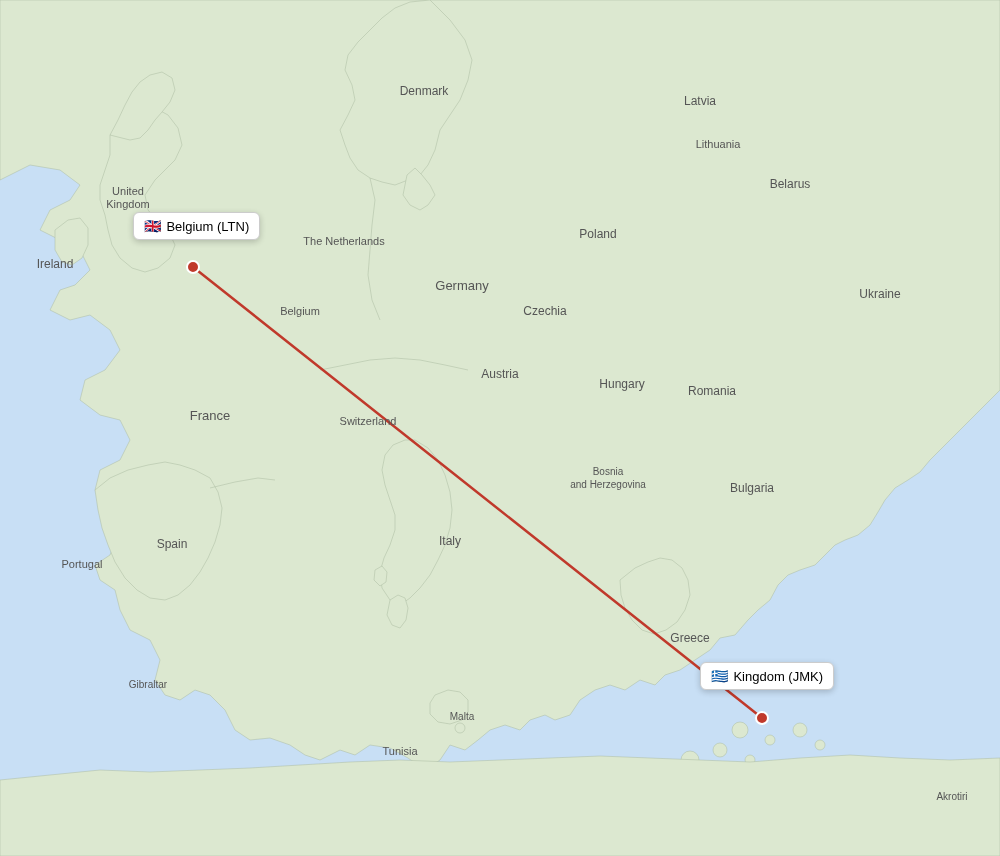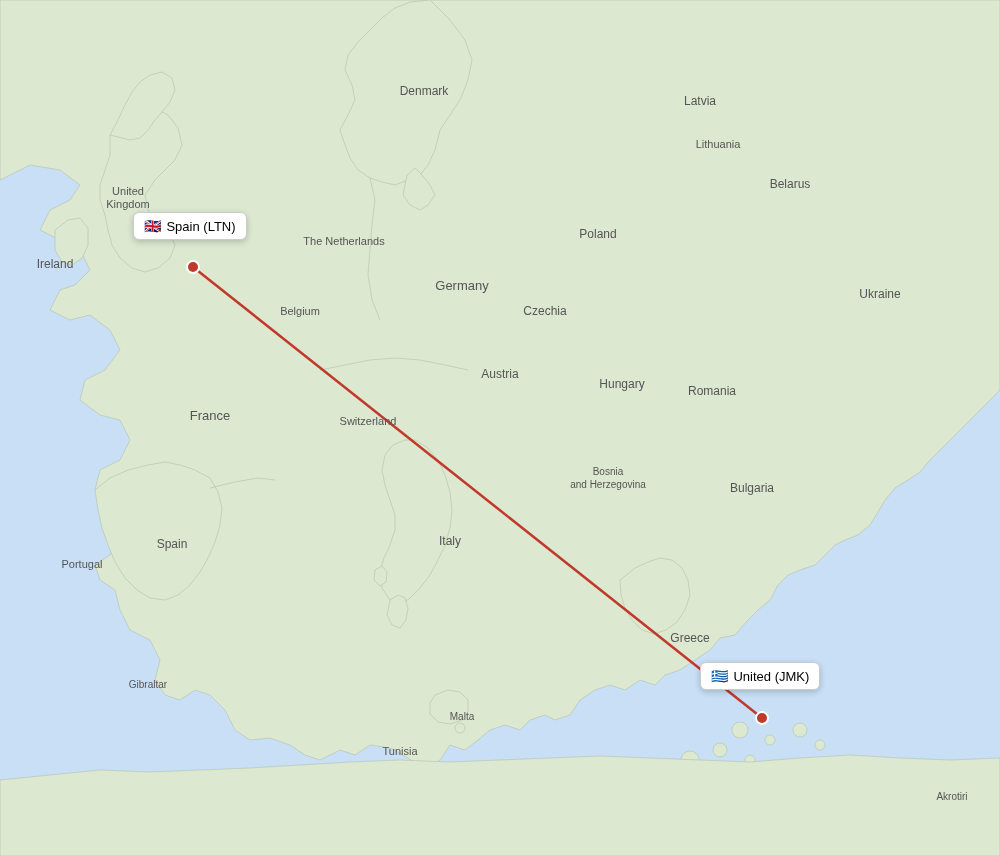--- a/index.html
+++ b/index.html
@@ -186,21 +186,21 @@
     <text x="608" y="488" font-family="Arial" font-size="10" fill="#555" text-anchor="middle">and Herzegovina</text>
 
     <text x="690" y="642" font-family="Arial" font-size="12" fill="#555" text-anchor="middle">Greece</text>
 
     <text x="952" y="800" font-family="Arial" font-size="10" fill="#555" text-anchor="middle">Akrotiri</text>
 
   </svg>
 
   <div class="airport-label" style="left: 133px; top: 212px;">
     <span class="flag">🇬🇧</span>
-    <span>Spain (LTN)</span>
+    <span>Belgium (LTN)</span>
   </div>
 
   <div class="airport-label" style="left: 700px; top: 662px;">
     <span class="flag">🇬🇷</span>
-    <span>United (JMK)</span>
+    <span>Kingdom (JMK)</span>
   </div>
 
 </div>
 
 </body></html>

